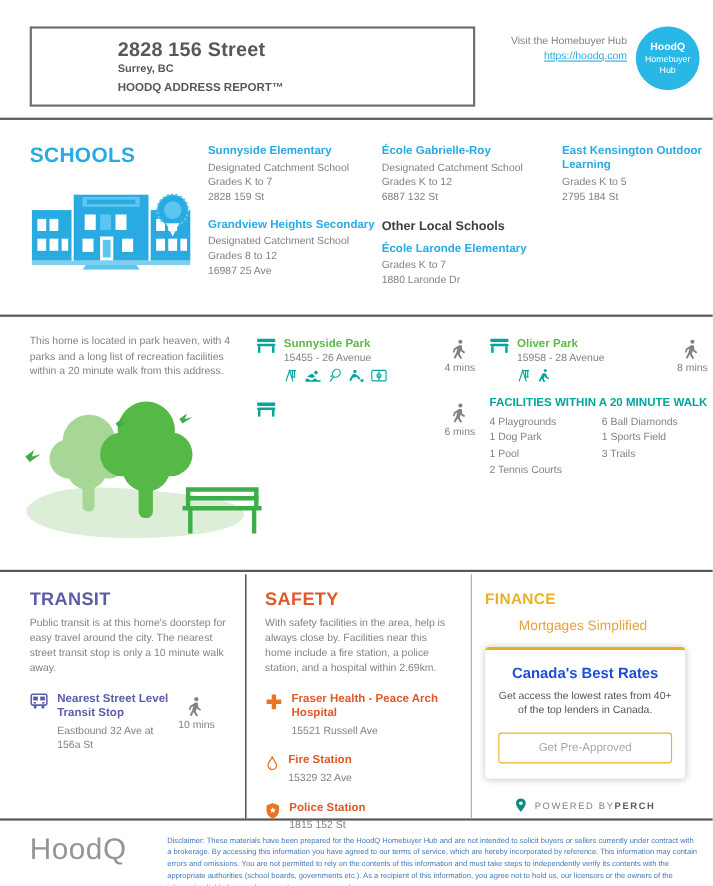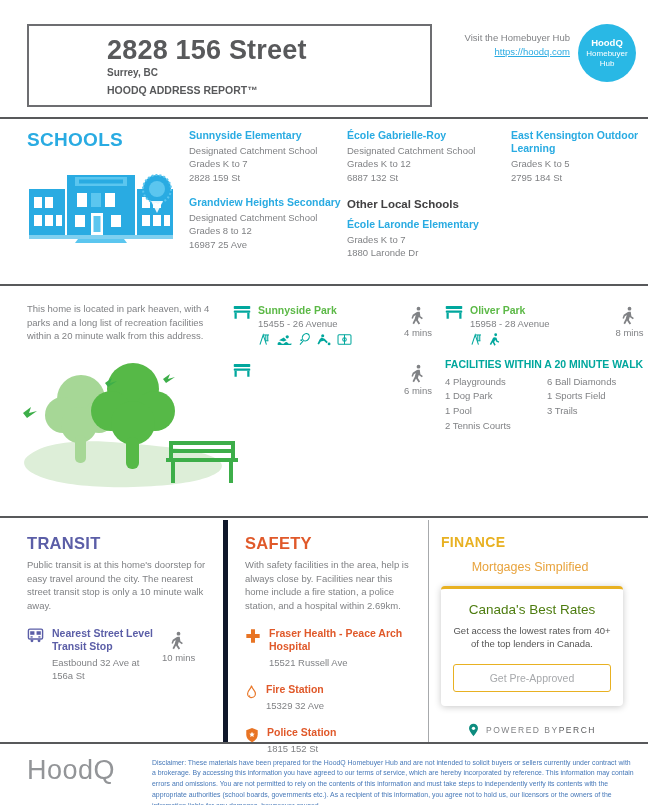--- a/index.html
+++ b/index.html
@@ -3,36 +3,36 @@
 <meta charset="utf-8">
 <style>
   * { margin:0; padding:0; box-sizing:border-box; }
   body { background:#e8e8e8; font-family:"Liberation Sans", sans-serif; }
   .page { width:648px; height:805px; background:#fff; margin:0 auto; position:relative;
           color:#808285; font-size:9.5px; overflow:hidden; }
 
   
   .header { display:flex; padding:24px 12px 10px 27px; align-items:flex-start; }
   .addr-box { border:2px solid #6d6e71; width:405px; padding:9px 12px 9px 78px; }
-  .addr-title { font-size:27px; font-weight:bold; color:#58595b; letter-spacing:.2px; }
+  .addr-title { font-size:18px; font-weight:bold; color:#58595b; letter-spacing:.2px; }
   .addr-city { font-size:10px; font-weight:bold; color:#58595b; margin-top:1px; }
   .addr-report { font-size:10.5px; font-weight:bold; color:#58595b; margin-top:6px; }
   .hub { margin-left:auto; display:flex; align-items:flex-start; }
   .hub-text { text-align:right; margin-top:8px; }
   .hub-text .line1 { color:#808285; font-size:9.5px; }
   .hub-link { color:#29abe2; text-decoration:underline; font-size:9.5px; display:inline-block; margin-top:3px; }
   .hub-badge { width:58px; height:58px; border-radius:50%; background:#29b8e5; color:#fff;
                display:flex; flex-direction:column; align-items:center; justify-content:center;
                font-size:8px; line-height:1.25; margin-left:8px; text-align:center; }
   .hub-badge .b1 { font-size:9.5px; font-weight:bold; }
 
   .rule { border:none; border-top:2px solid #58595b; margin:0; }
 
   
-  .schools { display:flex; padding:10px 8px 12px 27px; }
+  .schools { display:flex; padding:22px 8px 12px 27px; }
   .sec-title-blue { color:#29abe2; font-size:19px; font-weight:bold; letter-spacing:.3px; }
   .intro-col { width:148px; margin-right:14px; flex:none; }
   .intro-col p { margin-top:9px; line-height:1.4; }
   .sch-col { width:152px; margin-right:6px; flex:none; }
   .sch-col.wide { width:158px; }
   .school { margin-bottom:12px; }
   .school .name { color:#29abe2; font-weight:bold; font-size:10.5px; line-height:1.25; margin-bottom:2px; }
   .school div { line-height:1.4; }
   .other-heading { color:#414042; font-weight:bold; font-size:11.5px; margin:14px 0 8px; }
   .building-wrap { margin-top:12px; }
@@ -57,21 +57,21 @@
   .facilities { grid-column:3 / 5; margin-top:-4px; }
   .fac-head { color:#00a79d; font-weight:bold; font-size:10.5px; margin-bottom:5px; white-space:nowrap; }
   .fac-cols { display:flex; }
   .fac-cols ul { list-style:none; width:102px; }
   .fac-cols li { line-height:1.55; }
 
   
   .trio { display:flex; padding:0 8px 0 27px; height:222px; margin-top:2px; }
   .trio-col { padding:14px 14px 0 0; }
   .col-transit { width:196px; flex:none; }
-  .col-safety { width:205px; flex:none; border-left:5px solid #0f172a; padding-left:17px; }
+  .col-safety { width:205px; flex:none; border-left:1px solid #0f172a; padding-left:17px; }
   .col-finance { width:205px; flex:none; border-left:1px solid #a7a9ac; padding-left:12px; }
   .t-title { font-size:16.5px; font-weight:bold; letter-spacing:.3px; }
   .transit-title { color:#5b5ea7; }
   .safety-title { color:#e0592a; }
   .finance-title { color:#e8b122; font-size:14px; }
   .trio-col p { margin-top:5px; line-height:1.45; }
   .poi { display:flex; margin-top:14px; }
   .poi .icon { flex:none; margin-right:8px; margin-top:1px; }
   .poi .name { font-weight:bold; font-size:10.5px; line-height:1.3; }
   .transit-poi .icon { color:#5b5ea7; }
@@ -79,39 +79,39 @@
   .safety-poi .icon { color:#e87424; }
   .safety-poi .name { color:#e0592a; }
   .poi .addr { margin-top:2px; line-height:1.4; }
   .transit-row { display:flex; }
   .transit-row .walker { margin-left:2px; margin-top:16px; }
 
   
   .fin-sub { color:#e8a33d; text-align:center; font-size:12.5px; margin-top:10px; }
   .fin-card { background:#fff; border-radius:4px; border-top:3px solid #e8b122;
               box-shadow:0 1px 7px rgba(0,0,0,.22); margin-top:12px; padding:13px 12px 14px; width:182px; }
-  .fin-card h3 { color:#4d7c0f; font-size:13.5px; text-align:center; font-weight:normal; }
+  .fin-card h3 { color:#1d4ed8; font-size:13.5px; text-align:center; font-weight:bold; }
   .fin-card .txt { color:#555; text-align:center; margin-top:7px; line-height:1.4; font-size:9.5px; }
   .lenders { display:flex; justify-content:space-between; margin-top:11px; padding:0 2px; }
   .lender { width:21px; height:21px; border-radius:3px; display:flex; align-items:center; justify-content:center;
             font-size:8px; font-weight:bold; border:1px solid #e6e7e8; }
   .l-td { background:#54b948; color:#fff; border:none; }
   .l-sc { background:#fff; color:#ec111a; font-size:12px; }
   .l-gd { background:#fff; color:#f1b434; font-size:11px; }
   .l-gr { background:#00874e; color:#fff; border:none; }
   .l-gr .ring { width:11px; height:11px; border:2px solid #fff; border-radius:50%; }
   .l-bl { background:#1d5fac; color:#fff; border:none; font-size:11px; }
   .l-eq { background:#f1b434; color:#fff; border:none; font-size:7.5px; }
   .pre-btn { display:block; width:100%; margin-top:14px; background:#fff; border:1px solid #e8b122;
              border-radius:3px; color:#a7a9ac; font-size:10.5px; padding:7px 0; text-align:center;
              font-family:"Liberation Sans", sans-serif; cursor:pointer; }
   .powered { display:flex; align-items:center; justify-content:center; margin-top:17px; width:182px; }
   .powered .pin { color:#0e8c7f; margin-right:7px; }
   .powered .pw { color:#808285; font-size:8.5px; letter-spacing:1.5px;text-align:right; }
-  .powered .brand { color:#58595b; font-weight:normal; font-size:8.5px; letter-spacing:1.5px; margin-left:0; }
+  .powered .brand { color:#58595b; font-weight:bold; font-size:8.5px; letter-spacing:1.5px; margin-left:0; }
 
   
   .footer { border-top:2px solid #58595b; display:flex; padding:11px 14px 0 27px; margin-top:0; }
   .footer-logo { font-size:27px; color:#939598; font-weight:normal; letter-spacing:.5px; width:125px; flex:none; }
   .disclaimer { flex:1; color:#4678b8; font-size:6.9px; line-height:1.55; padding-top:3px; }
 
   svg { display:block; }
 </style>
 </head>
 <body>

